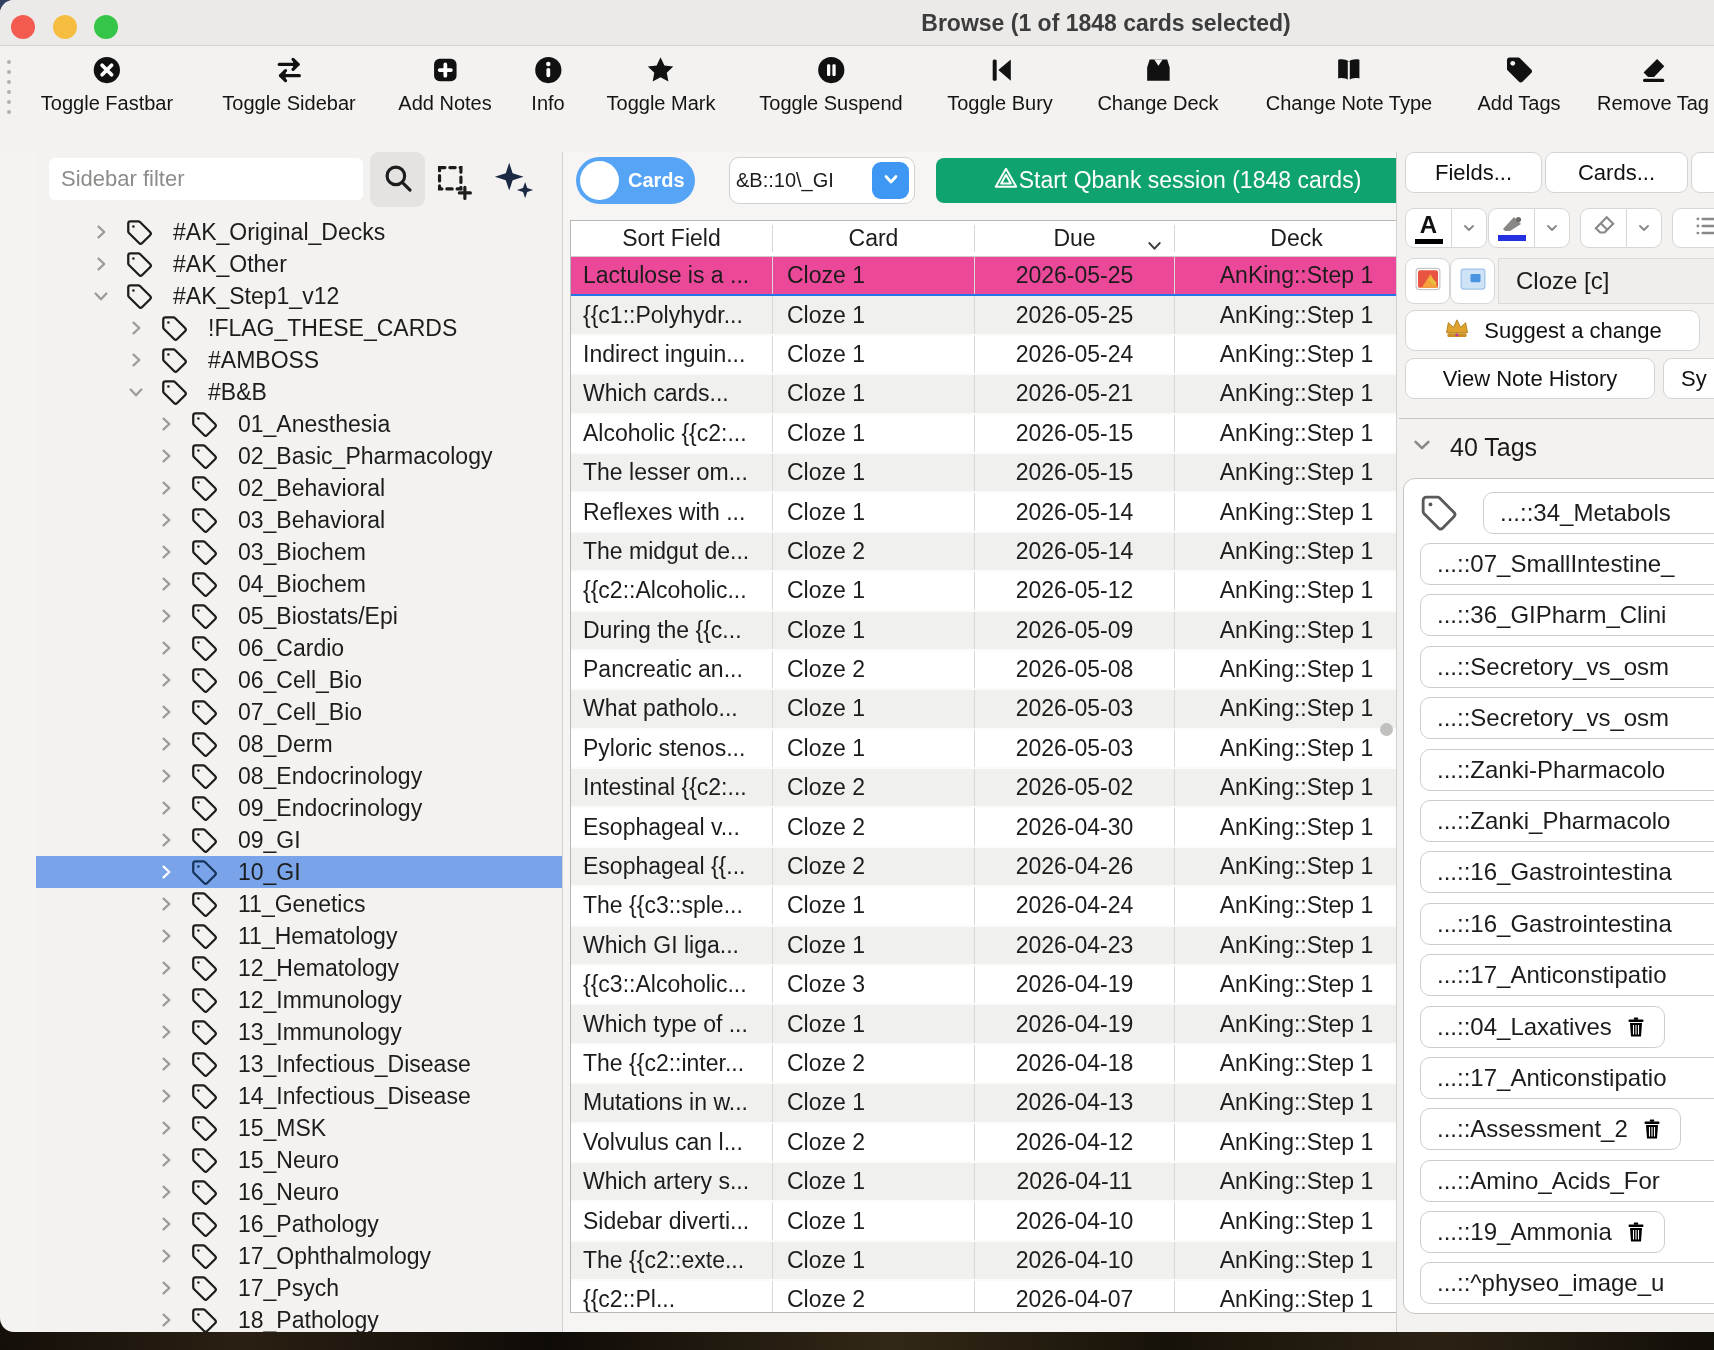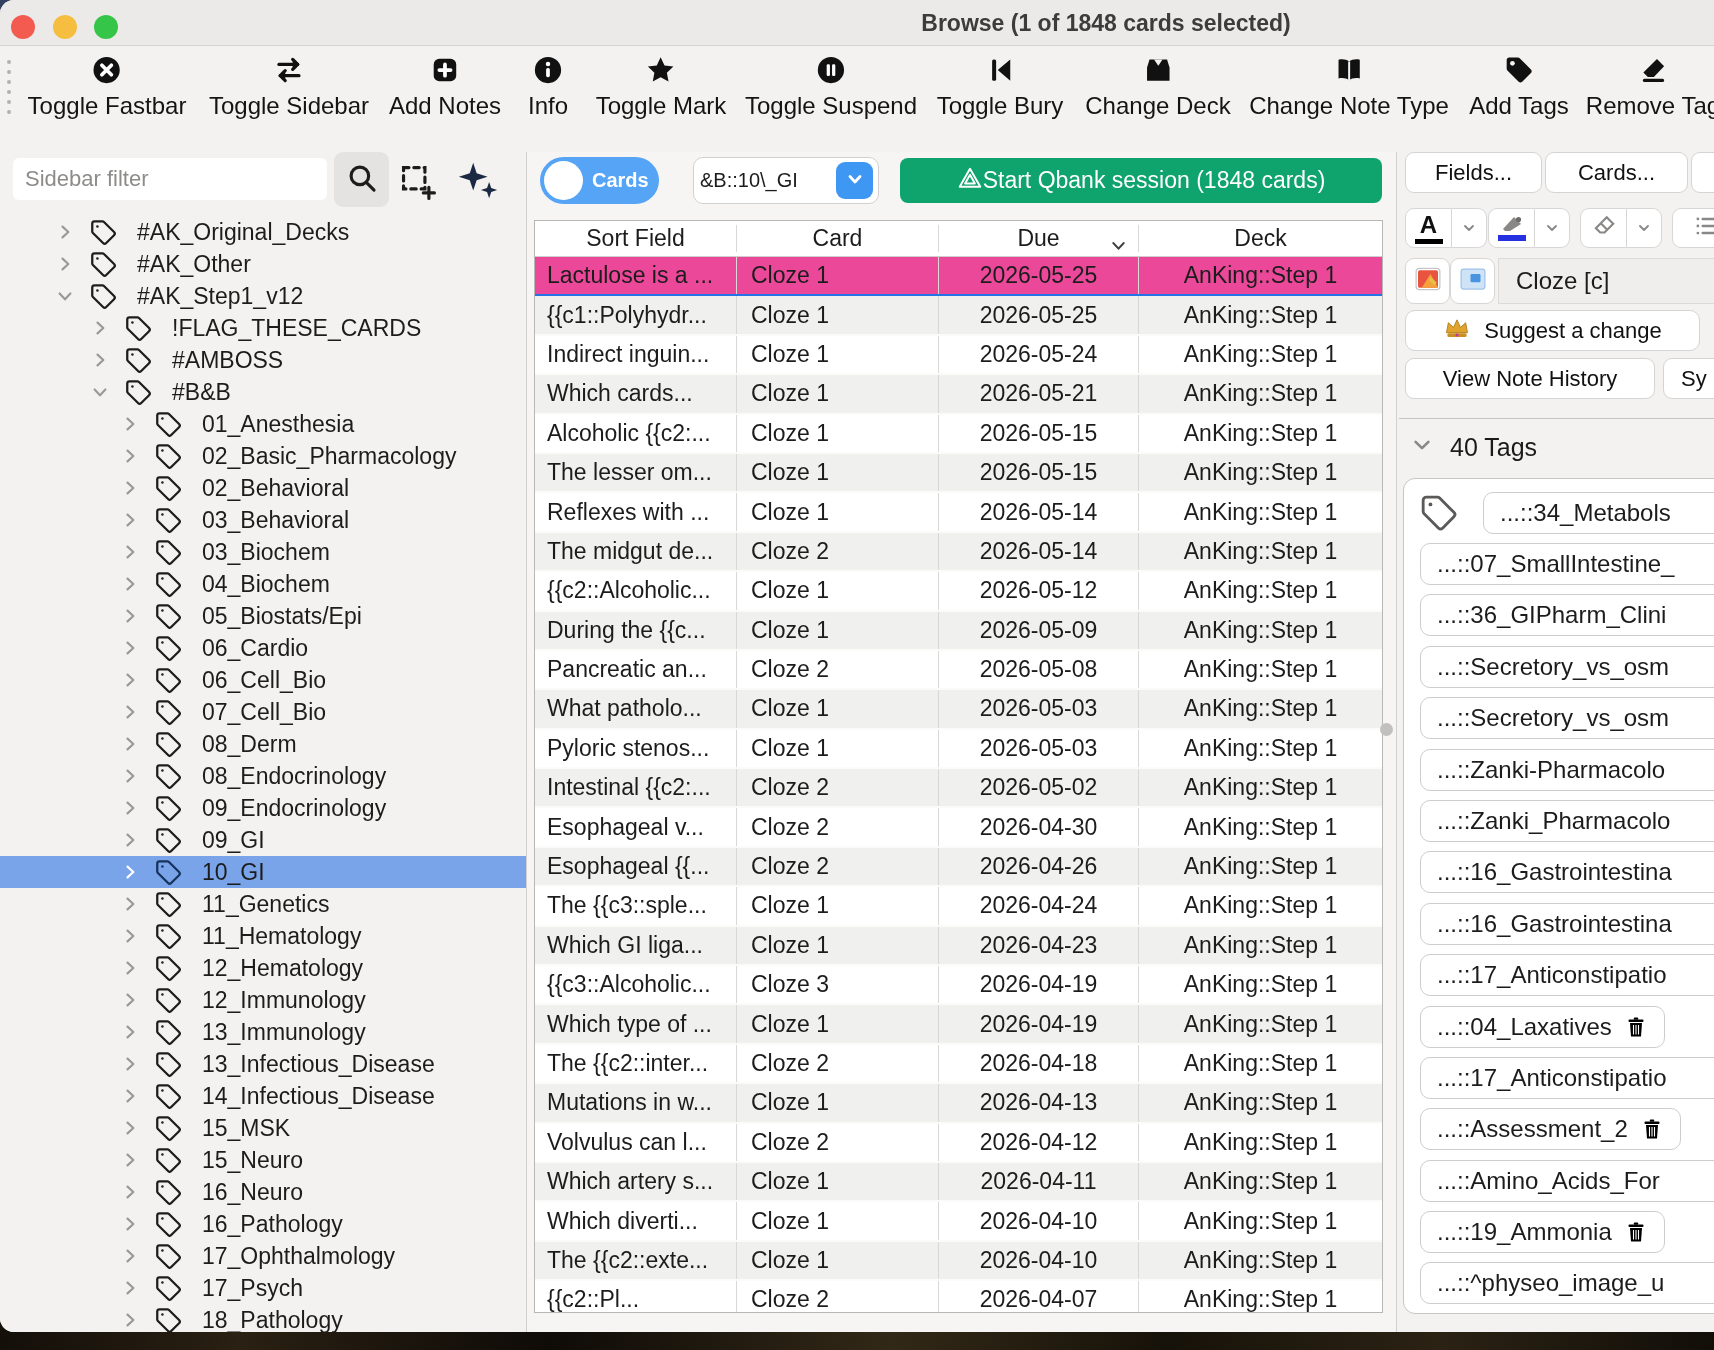--- a/index.html
+++ b/index.html
@@ -21,24 +21,24 @@
   .tl.green{left:94px;background:#35c649;}
   .win-title{position:absolute;top:10px;left:1106px;transform:translateX(-50%);
     font-size:23px;font-weight:bold;color:#3c3c3c;white-space:nowrap;}
   
   .toolbar{position:relative;height:106px;background:#f4f2f0;}
   .drag-dots{position:absolute;left:7px;top:14px;display:flex;flex-direction:column;gap:6px;}
   .drag-dots i{width:4px;height:4px;border-radius:50%;background:#b3b1af;}
   .tb-item{position:absolute;top:9px;transform:translateX(-50%);display:flex;flex-direction:column;
     align-items:center;gap:7px;white-space:nowrap;}
   .tb-item svg{width:30px;height:30px;display:block;}
-  .tb-label{font-size:24px;color:#141414;}
+  .tb-label{font-size:20px;color:#141414;}
   
   .content{position:absolute;top:152px;left:0;right:0;bottom:0;display:flex;}
-  .sidebar{width:527px;background:#f4f2f0;border-right:1px solid #d2d0ce;position:relative;overflow:hidden;}
+  .sidebar{width:527px;background:#f4f2f0;border-right:1px solid #d2d0ce;position:relative;overflow:hidden;margin-left:36px;}
   .main{flex:1;background:#f6f5f3;border-right:1px solid #d2d0ce;position:relative;overflow:hidden;}
   .rightpanel{width:317px;background:#f4f2f0;position:relative;overflow:hidden;}
   
   .filter-input{position:absolute;left:13px;top:6px;width:314px;height:42px;background:#fff;border:none;
     border-radius:6px;padding:0 12px;font-size:22px;color:#1c1c1c;outline:none;
     font-family:"Liberation Sans","DejaVu Sans",sans-serif;}
   .filter-input::placeholder{color:#8e8c8a;}
   .search-btn{position:absolute;left:334px;top:0px;width:55px;height:55px;background:#e5e3e1;border-radius:9px;
     display:flex;align-items:center;justify-content:center;}
   .sel-icon{position:absolute;left:398px;top:10px;width:38px;height:38px;}
@@ -963,21 +963,21 @@
     <span class="c2">2026-04-12</span>
     <span class="c3">AnKing::Step 1</span>
   </div>
             <div class="trowT alt">
     <span class="c0">Which artery s...</span>
     <span class="c1">Cloze 1</span>
     <span class="c2">2026-04-11</span>
     <span class="c3">AnKing::Step 1</span>
   </div>
             <div class="trowT">
-    <span class="c0">Which diverti...</span>
+    <span class="c0">Sidebar diverti...</span>
     <span class="c1">Cloze 1</span>
     <span class="c2">2026-04-10</span>
     <span class="c3">AnKing::Step 1</span>
   </div>
             <div class="trowT alt">
     <span class="c0">The {{c2::exte...</span>
     <span class="c1">Cloze 1</span>
     <span class="c2">2026-04-10</span>
     <span class="c3">AnKing::Step 1</span>
   </div>

